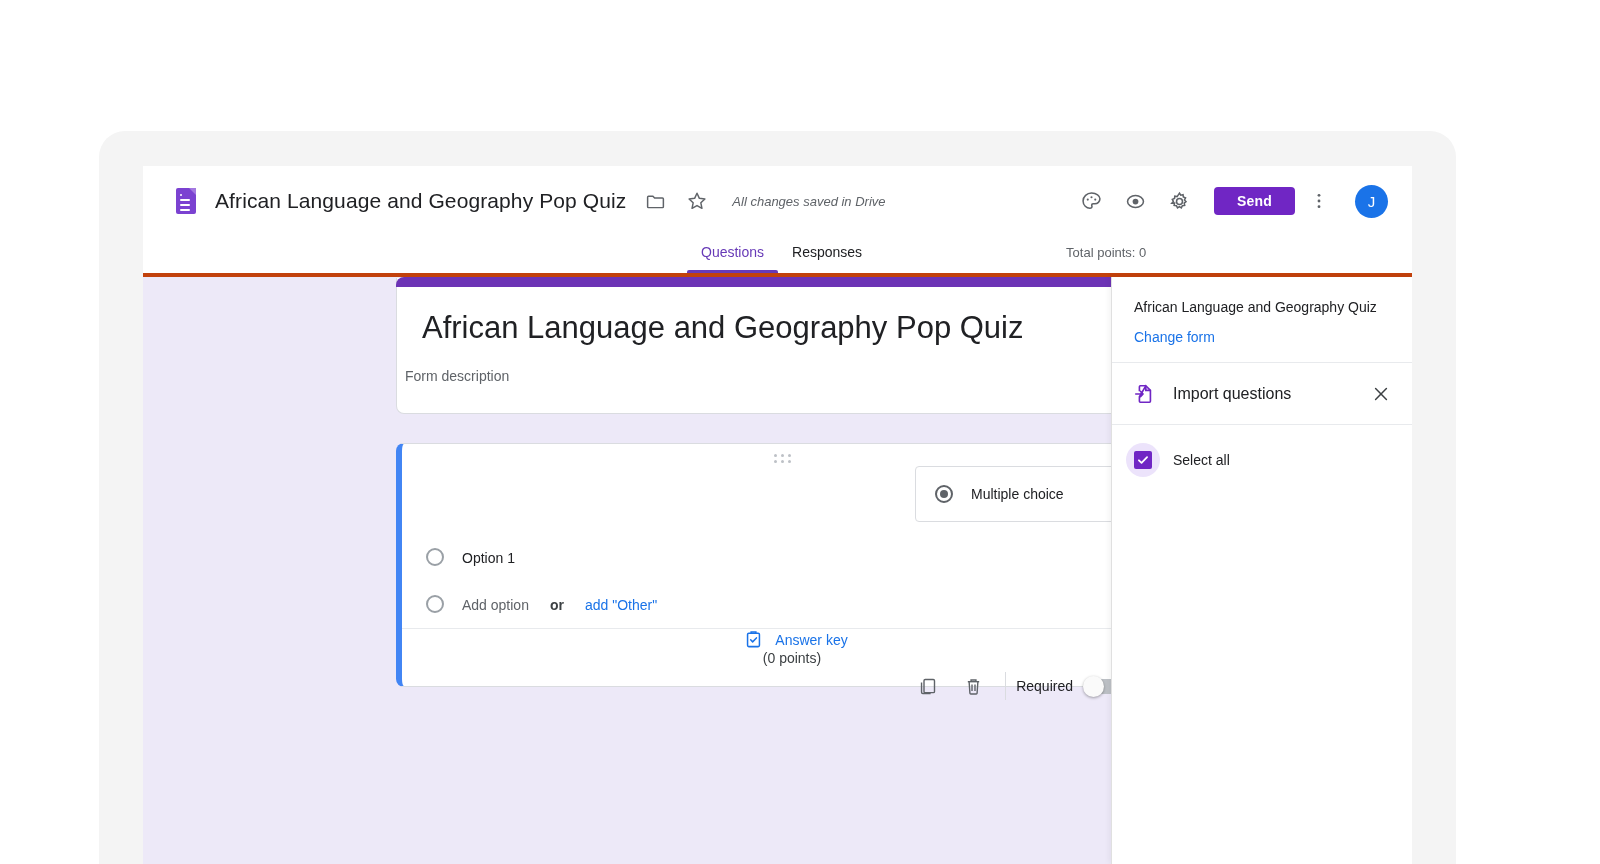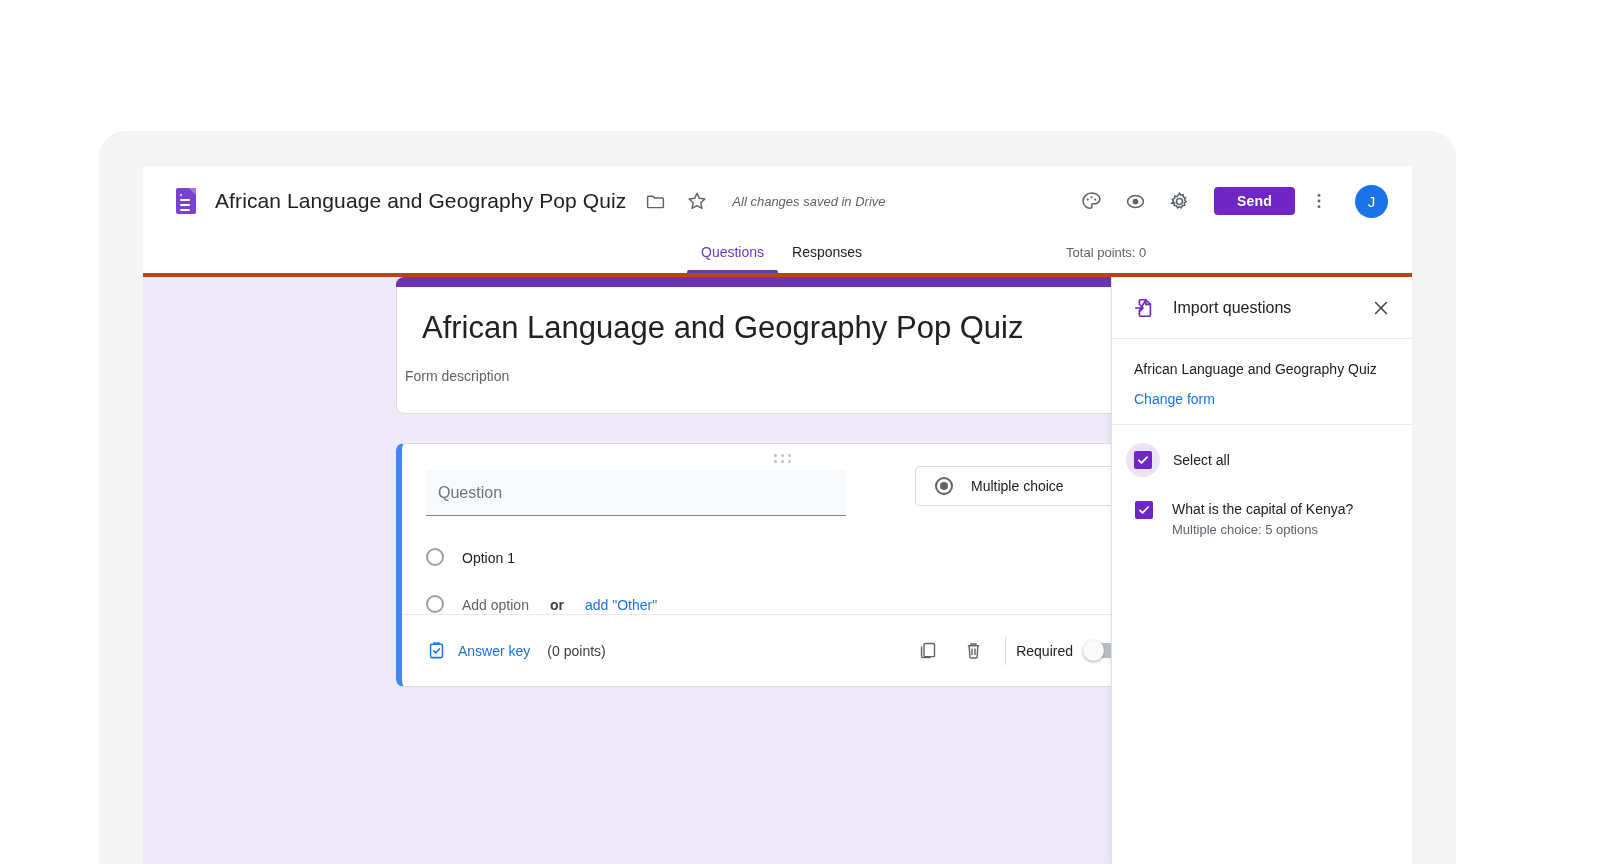--- a/index.html
+++ b/index.html
@@ -181,21 +181,21 @@
     background: #f8f9fa;
     border: none; border-bottom: 1px solid #80868b;
     border-radius: 4px 4px 0 0;
     padding: 0 12px;
     font-size: 16px; color: #5f6368;
     font-family: "Liberation Sans", sans-serif;
   }
   #question-input::placeholder { color: #70757a; }
   #qtype-select {
     position: absolute; left: 513px; top: 22px;
-    width: 232px; height: 40px;
+    width: 232px; height: 56px;
     background: #ffffff;
     border: 1px solid #dadce0; border-radius: 4px;
     display: flex; align-items: center;
     cursor: pointer;
   }
   .radio-glyph {
     width: 18px; height: 18px; margin-left: 19px;
     border: 2px solid #5f6368; border-radius: 50%;
     position: relative; flex: none;
   }
@@ -229,23 +229,23 @@
   }
   .option-text {
     margin-left: 18px; font-size: 14px; color: #202124;
   }
   .option-text.muted { color: #5f6368; }
   .or-word { margin: 0 21px; font-size: 14px; color: #3c4043; font-weight: 600; }
   .link-blue { color: #1a73e8; font-size: 14px; cursor: pointer; }
 
   #card-footer {
     position: absolute; left: 0; right: 0; bottom: 0;
-    height: 72px;
+    height: 58px;
     border-top: 1px solid #e8eaed;
-    display: flex; align-items: center;
+    display: flex; align-items: center; flex-direction: column;
   }
   #answer-key-btn {
     margin-left: 25px; display: flex; align-items: center;
     cursor: pointer;
   }
   #answer-key-label {
     margin-left: 12px; font-size: 14px; color: #1a73e8; font-weight: 500;
   }
   #points-label { margin-left: 17px; font-size: 14px; color: #3c4043; }
   #footer-right {
@@ -448,21 +448,20 @@
     <div class="form-card" id="question-card">
       <div id="drag-handle">
         <i></i>
           <i></i>
           <i></i>
           <i></i>
           <i></i>
           <i></i>
       </div>
 
-      <input id="question-input" value="" placeholder="Question" style="">
 
       <div id="qtype-select">
         <div class="radio-glyph"></div>
         <div id="qtype-label">Multiple choice</div>
         <div id="qtype-caret"></div>
       </div>
 
       <div class="option-row" id="option-row-1">
         <div class="option-circle"></div>
         <div class="option-text">Option 1</div>
@@ -509,63 +508,52 @@
               <i></i>
               <i></i>
           </div>
         </div>
       </div>
     </div>
   </div>
 
   <div id="side-panel">
 
+    <div id="source-form">
+      <div id="source-form-name">African Language and Geography Quiz</div>
+      <div id="change-form-link">Change form</div>
+    </div>
+
     <div id="panel-header">
       <svg id="import-icon" viewBox="0 0 24 24" fill="none" stroke="currentColor" stroke-width="1.8">
         <path d="M14 3H8a1 1 0 0 0-1 1v5"></path>
         <path d="M7 15v5a1 1 0 0 0 1 1h10a1 1 0 0 0 1-1V8l-5-5z"></path>
         <path d="M14 3v5h5"></path>
         <path d="M3 12h8M8.2 9.2L11 12l-2.8 2.8" stroke-linecap="round" stroke-linejoin="round"></path>
       </svg>
       <div id="panel-title">Import questions</div>
       <div id="panel-close">
         <svg viewBox="0 0 24 24" width="20" height="20" fill="none" stroke="currentColor" stroke-width="1.8" stroke-linecap="round">
           <path d="M5.5 5.5l13 13M18.5 5.5l-13 13"></path>
         </svg>
       </div>
     </div>
 
-    <div id="source-form">
-      <div id="source-form-name">African Language and Geography Quiz</div>
-      <div id="change-form-link">Change form</div>
-    </div>
-
     <div id="question-list">
 
       <div class="select-all-row">
         <div class="ripple">
           <div class="cb">
             <svg viewBox="0 0 24 24" fill="none" stroke="#ffffff" stroke-width="3" stroke-linecap="round" stroke-linejoin="round">
               <path d="M5 12.5l4.5 4.5L19 7"></path>
             </svg>
           </div>
         </div>
         <div class="select-all-label">Select all</div>
       </div>
 
 
-      <div class="q-item">
-        <div class="cb">
-          <svg viewBox="0 0 24 24" fill="none" stroke="#ffffff" stroke-width="3" stroke-linecap="round" stroke-linejoin="round">
-            <path d="M5 12.5l4.5 4.5L19 7"></path>
-          </svg>
-        </div>
-        <div class="q-item-body">
-          <div class="q-item-title">What is the capital of Kenya?</div>
-          <div class="q-item-sub">Multiple choice: 5 options</div>
-        </div>
-      </div>
 
     </div>
 
   </div>
 
 </div>
 
 </body></html>

